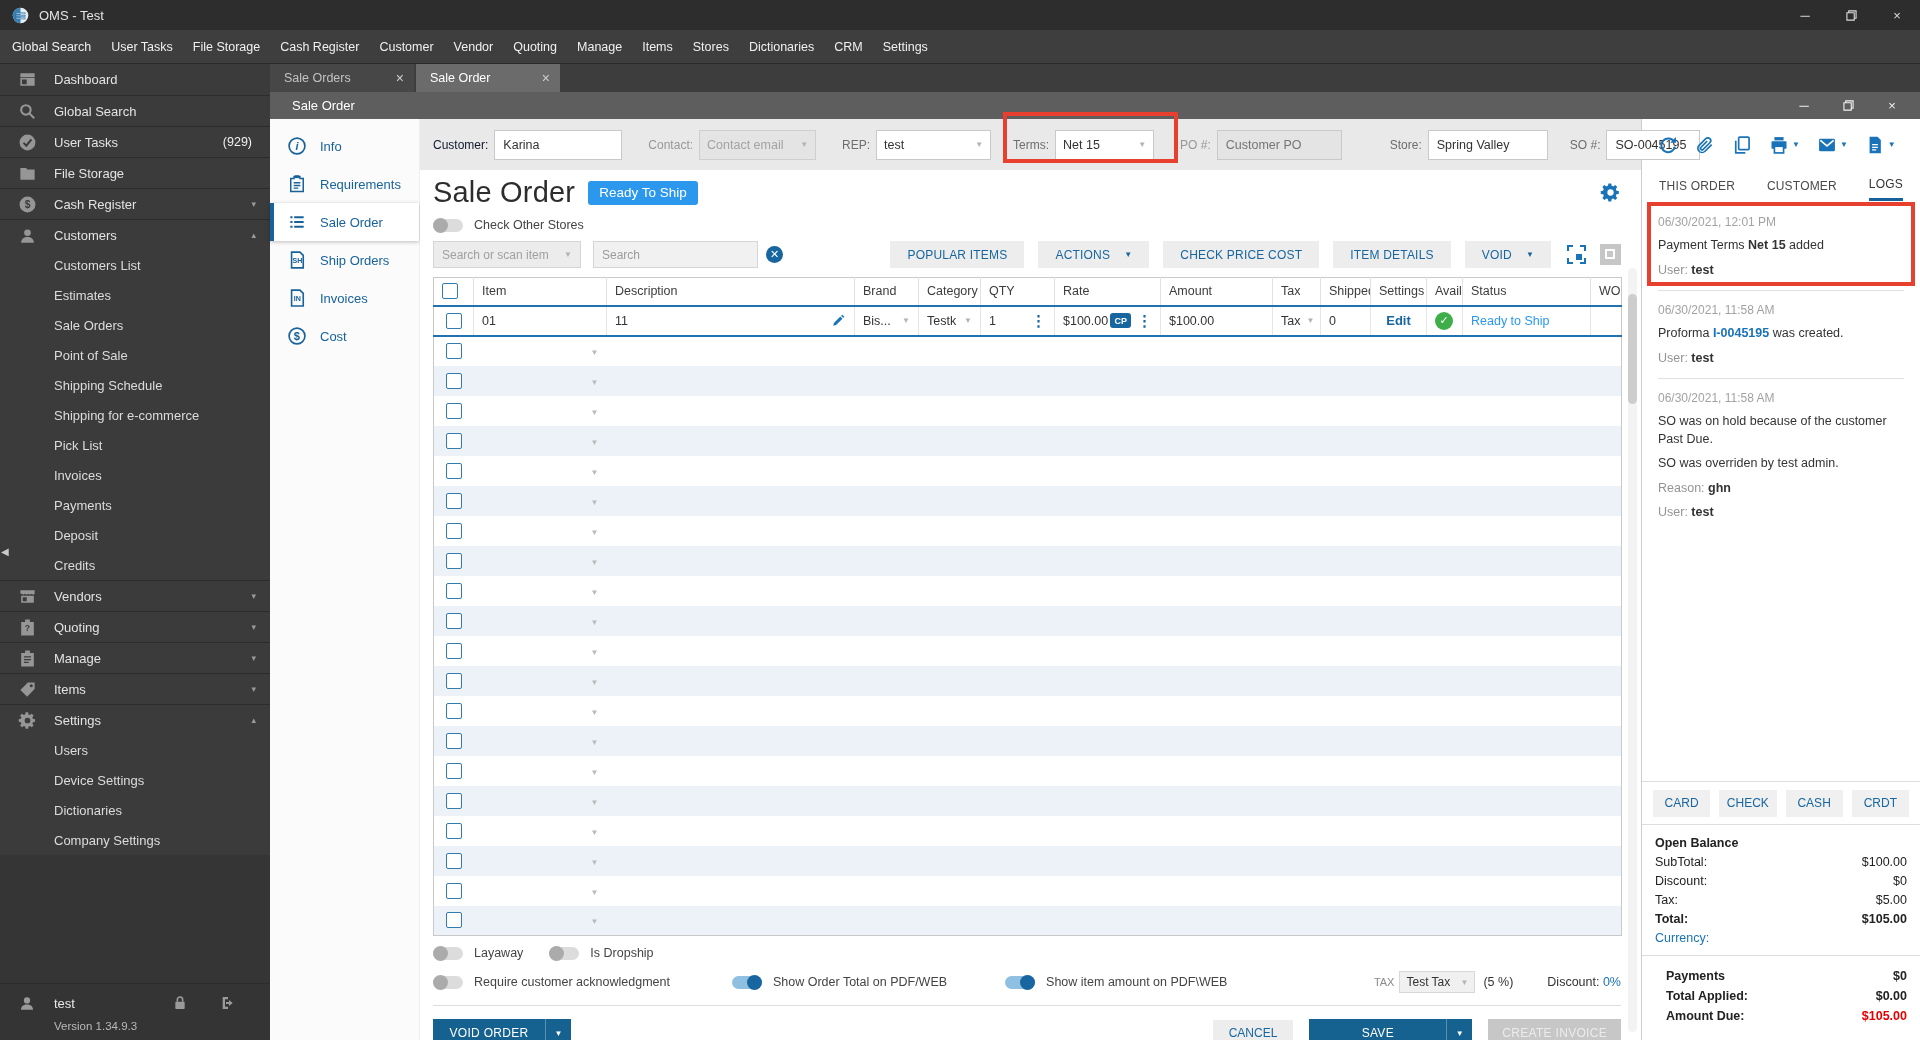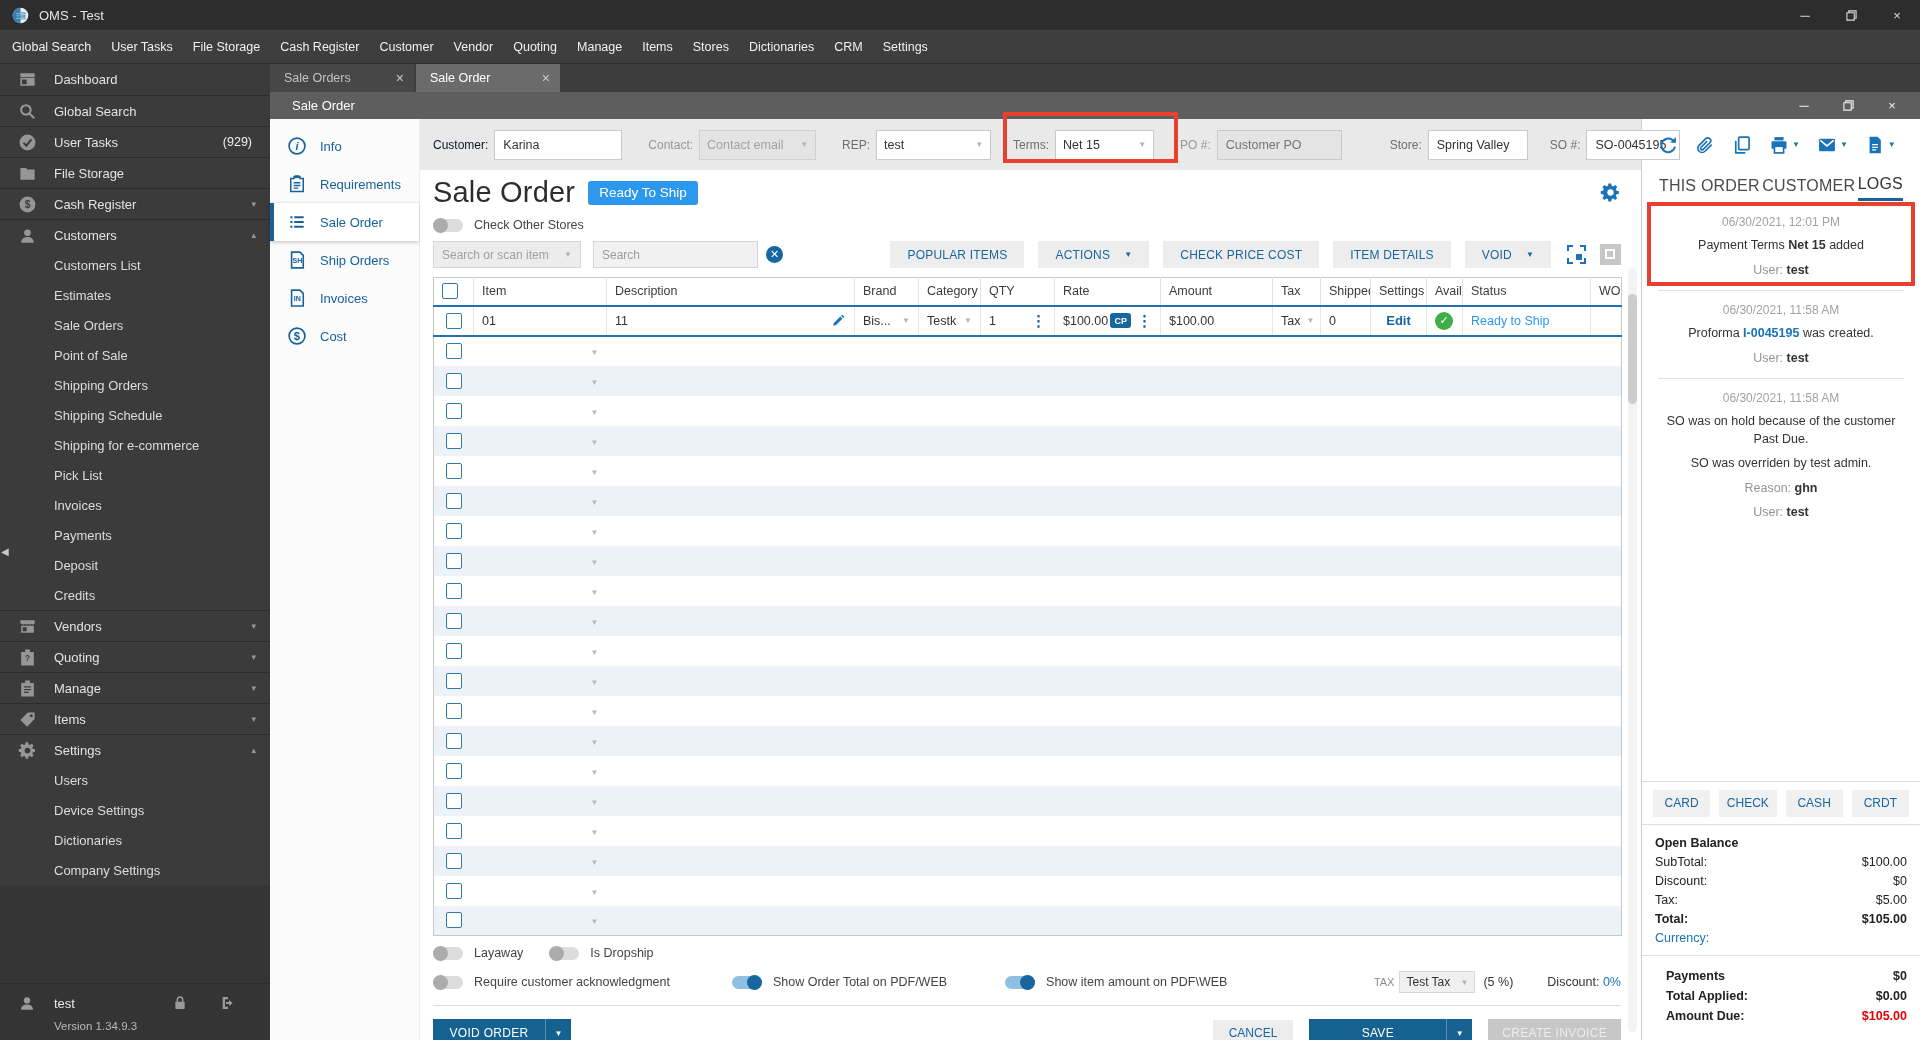--- a/index.html
+++ b/index.html
@@ -73,21 +73,21 @@
   .fld { display:flex; align-items:center; position:relative; }
   .flabel { font-size:12px; color:#6d6d6d; margin-right:6px; white-space:nowrap; }
   .flabel.blue { color:#0f172a; }
   .flabel.dim { color:#979797; }
   .fin { height:30px; border:1px solid #c9c9c9; background:#fff; font-size:12.5px; color:#333; padding:0 8px; font-family:"Liberation Sans",sans-serif; }
   .fsel { height:30px; border:1px solid #c9c9c9; background:#fff; display:flex; align-items:center; padding:0 7px; font-size:12.5px; color:#333; }
   .fsel .ph { color:#a3a3a3; }
   .fsel .val { color:#333; }
   .fsel .dd, .dd { margin-left:auto; color:#b3b3b3; font-size:8px; padding-left:6px; }
   .fsel.disabled { background:#e4e4e4; border-color:#cfcfcf; }
-  .w128{width:128px;} .w117{width:117px;} .w115{width:115px;} .w99{width:99px;} .w125{width:125px;} .w120{width:100px;} .w94{width:94px;} .g26{margin-left:26px;} .g22{margin-left:22px;} .g48{margin-left:48px;}
+  .w128{width:128px;} .w117{width:117px;} .w115{width:115px;} .w99{width:99px;} .w125{width:125px;} .w120{width:120px;} .w94{width:94px;} .g26{margin-left:26px;} .g22{margin-left:22px;} .g48{margin-left:48px;}
   .fld.terms::after { content:''; position:absolute; left:-10px; right:-24px; top:-18px; bottom:-3px; border:4px solid #e8402f; pointer-events:none; z-index:6; }
 
   
   .main { flex:1; background:#fff; padding:4px 20px 0 13px; overflow:hidden; }
   .title-row { display:flex; align-items:center; margin-top:2px; }
   .title-row h1 { font-size:29px; font-weight:300; color:#2d2d2d; letter-spacing:.2px; }
   .badge { margin-left:13px; background:#2b98ee; color:#fff; font-size:13.5px; padding:4px 11px 5px; border-radius:3px; }
   .gear { margin-left:auto; width:21px; height:21px; color:#1973b8; }
   .gear svg { width:100%; height:100%; fill:currentColor; }
   .toggle { width:30px; height:13px; border-radius:8px; background:#dcdcdc; position:relative; display:inline-block; flex-shrink:0; }
@@ -157,23 +157,23 @@
   .vscroll .thumb { position:absolute; top:26px; left:0; width:9px; height:110px; background:#cdcdcd; border-radius:5px; }
 
   
   .right-panel { width:279px; border-left:1px solid #ccc; display:flex; flex-direction:column; background:#fff; flex-shrink:0; }
   .rp-icons { height:51px; display:flex; align-items:center; padding:0 16px; gap:17px; color:#1973b8; flex-shrink:0; }
   .rp-icons .icon { width:20px; height:20px; display:inline-flex; position:relative; }
   .rp-icons .icon svg { width:100%; height:100%; fill:currentColor; }
   .ico-grp { display:flex; align-items:center; gap:3px; }
   .ico-grp .dd2 { font-size:8px; color:#1973b8; }
   .rp-tabs { height:31px; display:flex; align-items:stretch; padding:0 17px; justify-content:space-between; flex-shrink:0; }
-  .rp-tab { font-size:16px; color:#4a4a4a; letter-spacing:.2px; display:flex; align-items:center; }
+  .rp-tab { font-size:12px; color:#4a4a4a; letter-spacing:.2px; display:flex; align-items:center; }
   .rp-tab.active { border-bottom:3px solid #17629b; color:#333; }
-  .logs { flex:1; padding:2px 16px 0; overflow:hidden;text-align:center; }
+  .logs { flex:1; padding:2px 16px 0; overflow:hidden; }
   .log-entry { padding:12px 0 11px; border-bottom:1px solid #e0e0e0; position:relative; }
   .log-entry:last-child { border-bottom:none; }
   .log-entry.hl::after { content:''; position:absolute; left:-11px; right:-11px; top:-1px; bottom:4px; border:4px solid #e8402f; pointer-events:none; }
   .log-time { font-size:12px; color:#a2a2a2; margin-bottom:8px; }
   .log-line { font-size:12.5px; color:#333; margin-bottom:7px; line-height:1.4; }
   .log-line:last-child { margin-bottom:0; }
   .log-line .b { font-weight:bold; }
   .log-line .m { color:#949494; }
   .log-line .lnk { color:#1973b8; font-weight:bold; }
   .pay-row { border-top:1px solid #ddd; border-bottom:1px solid #ddd; height:44px; display:flex; align-items:center; gap:9px; padding:0 11px; flex-shrink:0; }
@@ -291,23 +291,20 @@
             <span class="side-label">Customers List</span>
           </div>
           <div class="side-item sub">
             <span class="side-label">Estimates</span>
           </div>
           <div class="side-item sub">
             <span class="side-label">Sale Orders</span>
           </div>
           <div class="side-item sub">
             <span class="side-label">Point of Sale</span>
-          </div>
-          <div class="side-item sub">
-            <span class="side-label">Shipping Orders</span>
           </div>
           <div class="side-item sub">
             <span class="side-label">Shipping Schedule</span>
           </div>
           <div class="side-item sub">
             <span class="side-label">Shipping for e-commerce</span>
           </div>
           <div class="side-item sub">
             <span class="side-label">Pick List</span>
           </div>

